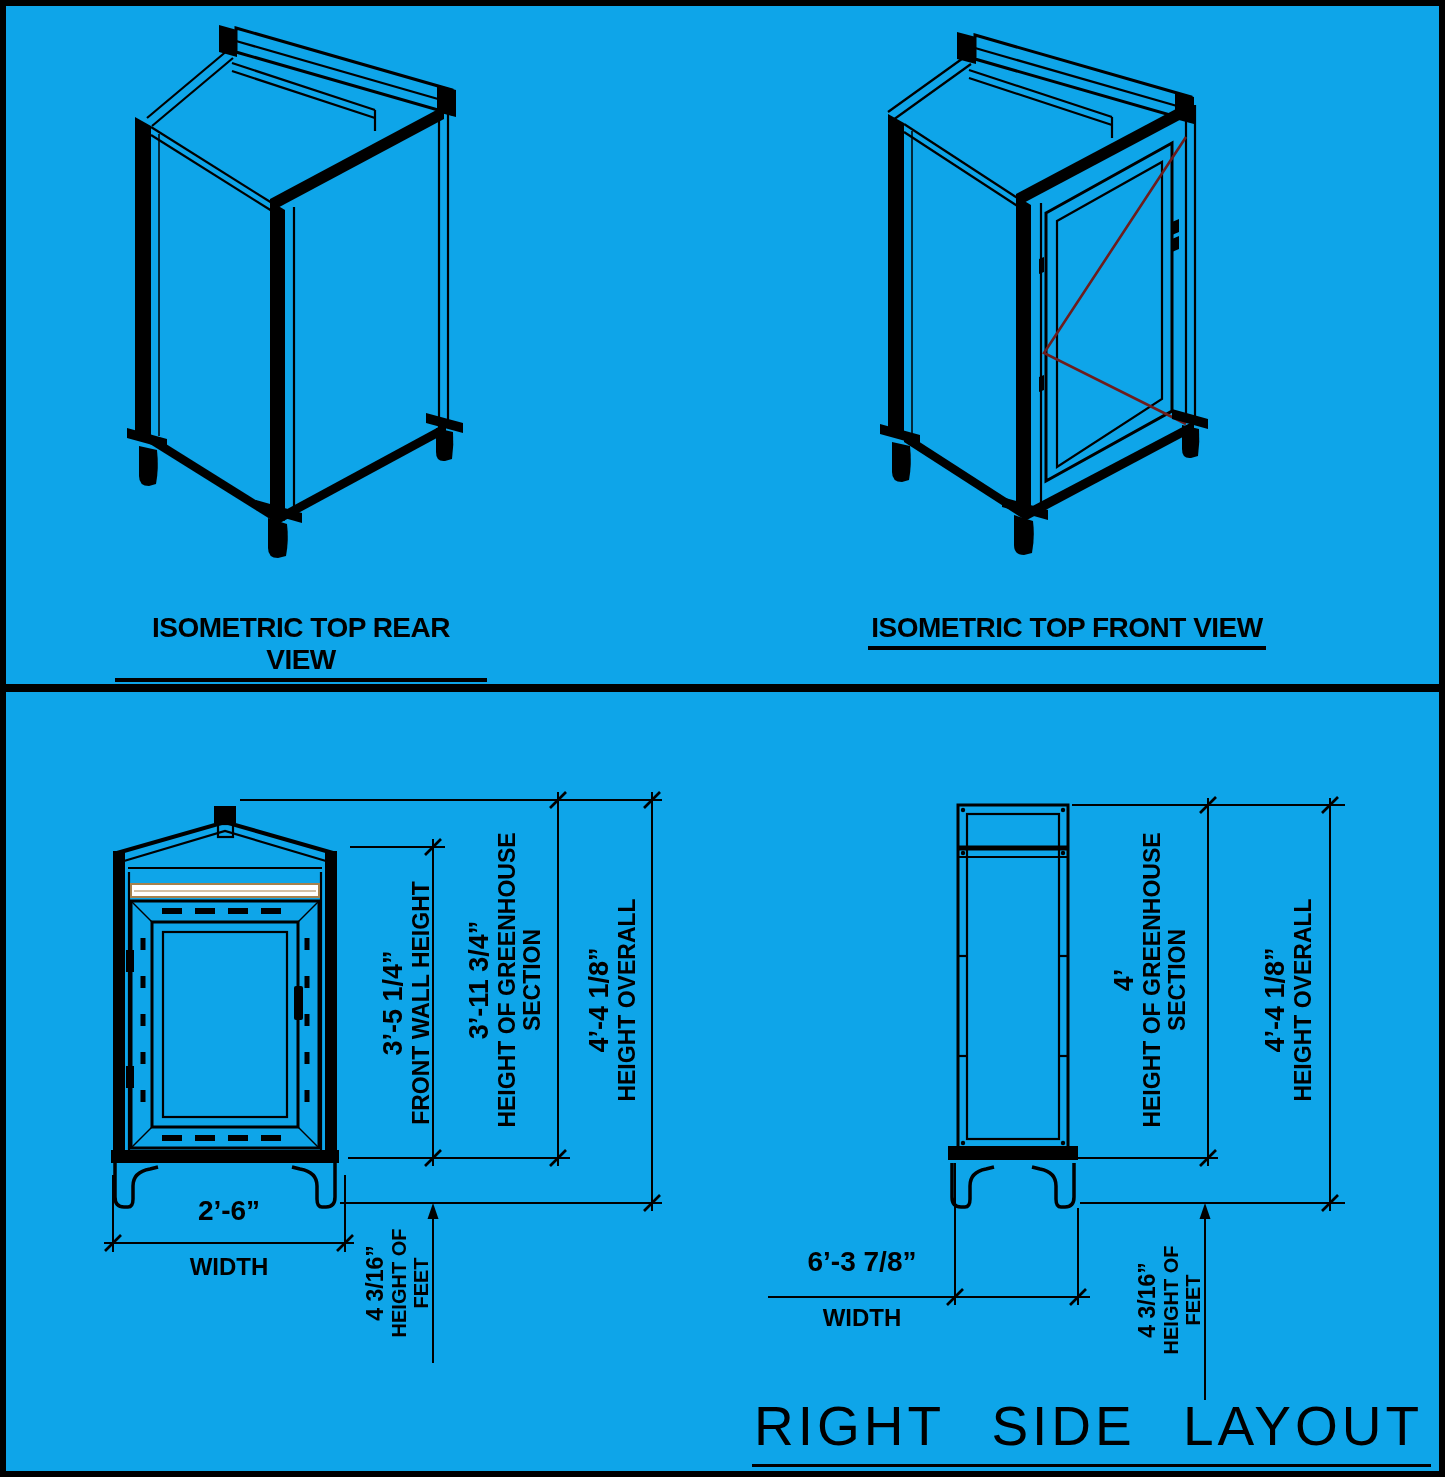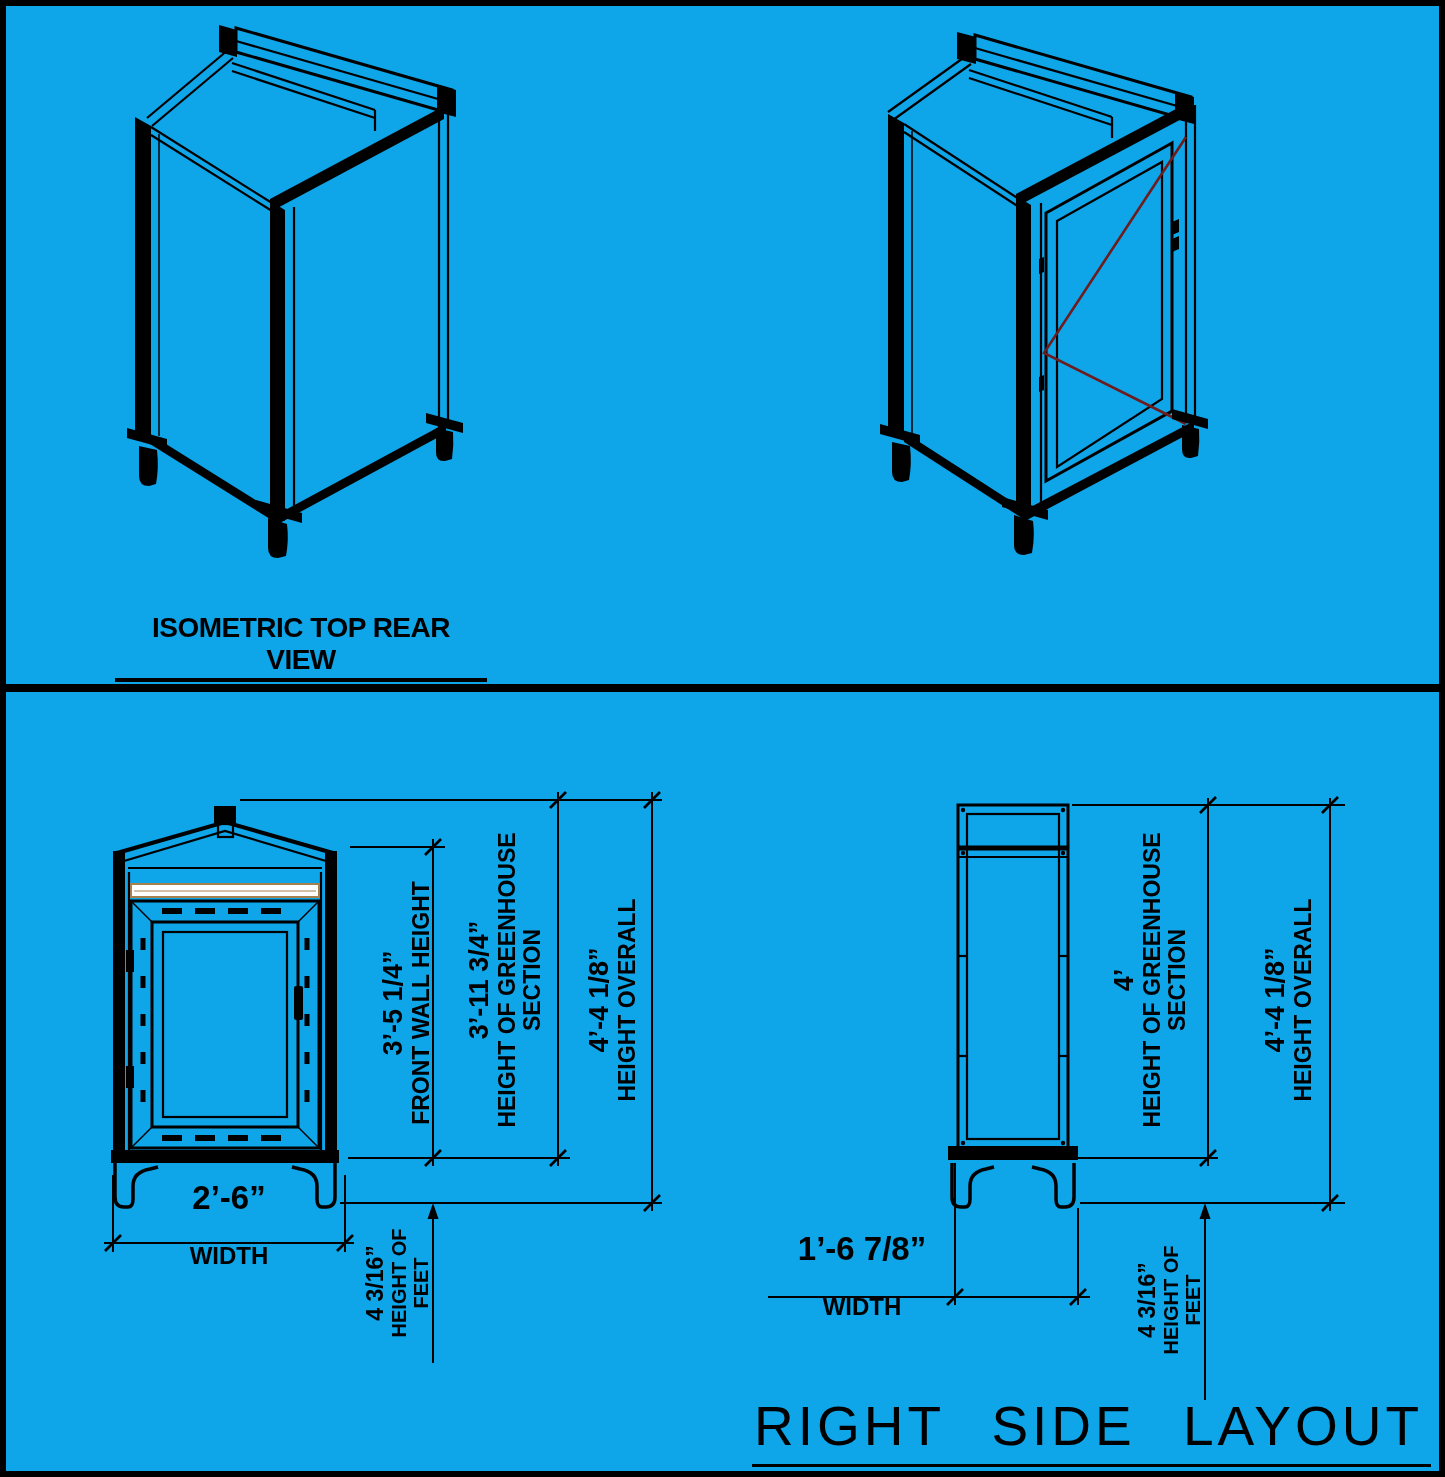--- a/index.html
+++ b/index.html
@@ -25,21 +25,21 @@
   .big-title{position:absolute;font-size:55px;letter-spacing:4px;word-spacing:28px;
              border-bottom:3px solid #000;padding:0 8px 6px 2px;white-space:nowrap;}
   .vdim{position:absolute;width:0;height:0;}
   .vdim .rot{transform:translate(-50%,-50%) rotate(-90deg);display:flex;flex-direction:column;
              align-items:center;white-space:nowrap;font-weight:bold;}
   .dimval{font-size:27px;line-height:1.1;}
   .dimlab{font-size:23px;line-height:1.1;}
   .small .dimval{font-size:23px;}
   .small .dimlab{font-size:20px;}
   .hdim{position:absolute;text-align:center;font-weight:bold;}
-  .hdim .dimval{font-size:33px;}
+  .hdim .dimval{font-size:28px;margin-top:16px;}
   .hdim .dimlab{font-size:24px;margin-top:27px;}
 </style>
 </head>
 <body>
 
 <div id="sheet">
 
   <svg id="draw" width="1445" height="1477" viewBox="0 0 1445 1477">
     <defs>
       <path id="tick" d="M-8,8 L8,-8" class="tick"></path>
@@ -218,20 +218,21 @@
       <line x1="1078" y1="1208" x2="1078" y2="1305" class="dim"></line>
       <line x1="768" y1="1297" x2="1090" y2="1297" class="dim"></line>
       <use href="#tick" x="955" y="1297"></use>
         <use href="#tick" x="1078" y="1297"></use>
       <line x1="1205" y1="1206" x2="1205" y2="1400" class="dim"></line>
       <use href="#arrowup" x="1205" y="1203"></use>
     </g>
   </svg>
 
   <div class="iso-label" style="left:115px;top:612px;width:372px;">ISOMETRIC TOP REAR VIEW</div>
+  <div class="iso-label" style="left:868px;top:612px;width:398px;">ISOMETRIC TOP FRONT VIEW</div>
 
   <div class="vdim" style="left:406px;top:1003px;">
     <div class="rot">
       <div class="dimval">3’-5 1/4”</div>
       <div class="dimlab">FRONT WALL HEIGHT</div>
     </div>
   </div>
   <div class="vdim" style="left:505px;top:980px;">
     <div class="rot">
       <div class="dimval">3’-11 3/4”</div>
@@ -264,21 +265,21 @@
       <div class="dimlab">SECTION</div>
     </div>
   </div>
   <div class="vdim" style="left:1288px;top:1000px;">
     <div class="rot">
       <div class="dimval">4’-4 1/8”</div>
       <div class="dimlab">HEIGHT OVERALL</div>
     </div>
   </div>
   <div class="hdim" style="left:762px;top:1231px;width:200px;">
-    <div class="dimval">1’-6 7/8”</div>
+    <div class="dimval">6’-3 7/8”</div>
     <div class="dimlab">WIDTH</div>
   </div>
   <div class="vdim small" style="left:1170px;top:1300px;">
     <div class="rot">
       <div class="dimval">4 3/16”</div>
       <div class="dimlab">HEIGHT OF</div>
       <div class="dimlab">FEET</div>
     </div>
   </div>
 

